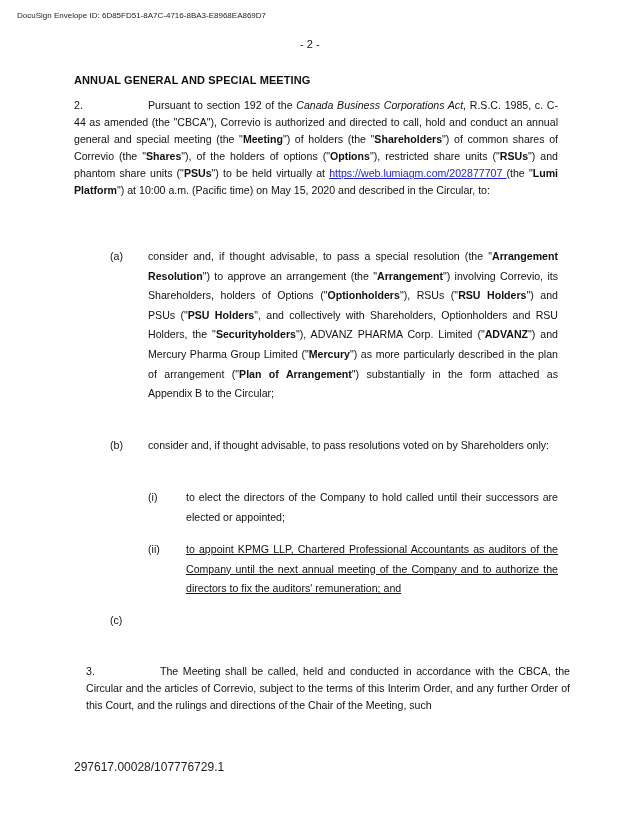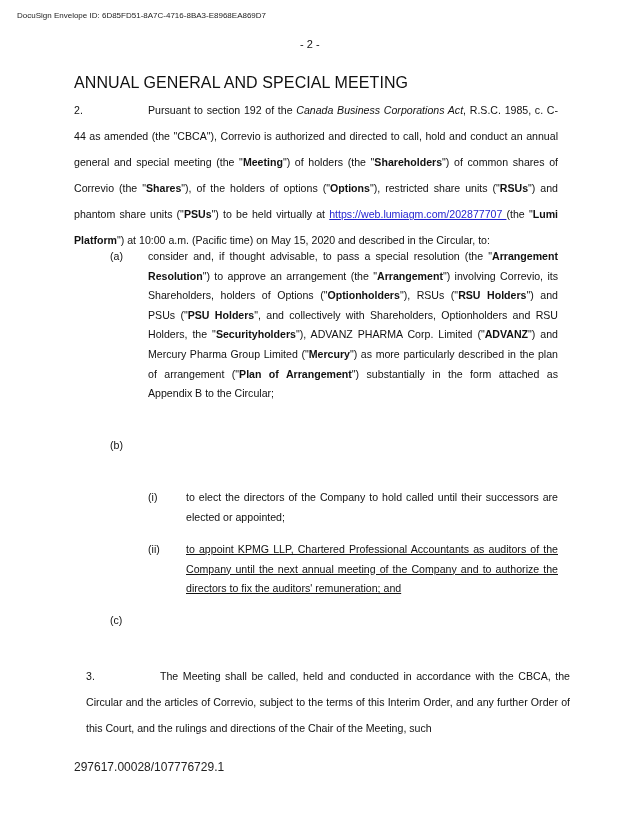--- a/index.html
+++ b/index.html
@@ -10,24 +10,24 @@
   .envelope {
     position: absolute; left: 17px; top: 11px;
     font-size: 8px; color: #222;
   }
   .page-num {
     position: absolute; left: 300px; top: 38px; width: 40px;
     font-size: 11px; text-align: left;
   }
   .heading {
     position: absolute; left: 74px; top: 74px;
-    font-size: 16px; font-weight: normal; letter-spacing: 0.1px;
+    font-size: 11px; font-weight: bold; letter-spacing: 0.1px;
   }
   .para {
-    position: absolute; font-size: 10.6px; line-height: 26px;
+    position: absolute; font-size: 10.6px; line-height: 17px;
     text-align: justify;
   }
   .p2 { left: 74px; top: 97px; width: 484px; }
   .p3 { left: 86px; top: 663px; width: 484px; }
   .num { display: inline-block; width: 74px; }
   .item {
     position: absolute; font-size: 10.6px; line-height: 19.6px;
     text-align: justify;
   }
   .item .lbl { position: absolute; left: -38px; top: 0; }
@@ -49,21 +49,21 @@
 
 <div class="envelope">DocuSign Envelope ID: 6D85FD51-8A7C-4716-8BA3-E8968EA869D7</div>
 <div class="page-num">- 2 -</div>
 
 <div class="heading">ANNUAL GENERAL AND SPECIAL MEETING</div>
 
 <div class="para p2"><span class="num">2.</span><span>Pursuant to section 192 of the </span><i>Canada Business Corporations Act</i><span>, R.S.C. 1985, c. C-44 as amended (the "CBCA"), Correvio is authorized and directed to call, hold and conduct an annual general and special meeting (the "</span><b>Meeting</b><span>") of holders (the "</span><b>Shareholders</b><span>") of common shares of Correvio (the "</span><b>Shares</b><span>"), of the holders of options ("</span><b>Options</b><span>"), restricted share units ("</span><b>RSUs</b><span>") and phantom share units ("</span><b>PSUs</b><span>") to be held virtually at </span><a class="link">https://web.lumiagm.com/202877707 </a><span>(the "</span><b>Lumi Platform</b><span>") at 10:00 a.m. (Pacific time) on May 15, 2020 and described in the Circular, to:</span></div>
 
 <div class="item ia"><span class="lbl">(a)</span><span>consider and, if thought advisable, to pass a special resolution (the "</span><b>Arrangement Resolution</b><span>") to approve an arrangement (the "</span><b>Arrangement</b><span>") involving Correvio, its Shareholders, holders of Options ("</span><b>Optionholders</b><span>"), RSUs ("</span><b>RSU Holders</b><span>") and PSUs ("</span><b>PSU Holders</b><span>", and collectively with Shareholders, Optionholders and RSU Holders, the "</span><b>Securityholders</b><span>"), ADVANZ PHARMA Corp. Limited ("</span><b>ADVANZ</b><span>") and Mercury Pharma Group Limited ("</span><b>Mercury</b><span>") as more particularly described in the plan of arrangement ("</span><b>Plan of Arrangement</b><span>") substantially in the form attached as Appendix B to the Circular;</span></div>
 
-<div class="item ib"><span class="lbl">(b)</span></div>
+<div class="item ib"><span class="lbl">(b)</span><span>consider and, if thought advisable, to pass resolutions voted on by Shareholders only:</span></div>
 
 <div class="sub si"><span class="lbl">(i)</span><span>to elect the directors of the Company to hold called until their successors are elected or appointed;</span></div>
 
 <div class="sub sii"><span class="lbl">(ii)</span><span>to appoint KPMG LLP, Chartered Professional Accountants as auditors of the Company until the next annual meeting of the Company and to authorize the directors to fix the auditors' remuneration; and</span></div>
 
 <div class="item ic"><span class="lbl">(c)</span></div>
 
 <div class="para p3"><span class="num">3.</span><span>The Meeting shall be called, held and conducted in accordance with the CBCA, the Circular and the articles of Correvio, subject to the terms of this Interim Order, and any further Order of this Court, and the rulings and directions of the Chair of the Meeting, such</span></div>
 
 <div class="footer">297617.00028/107776729.1</div>

